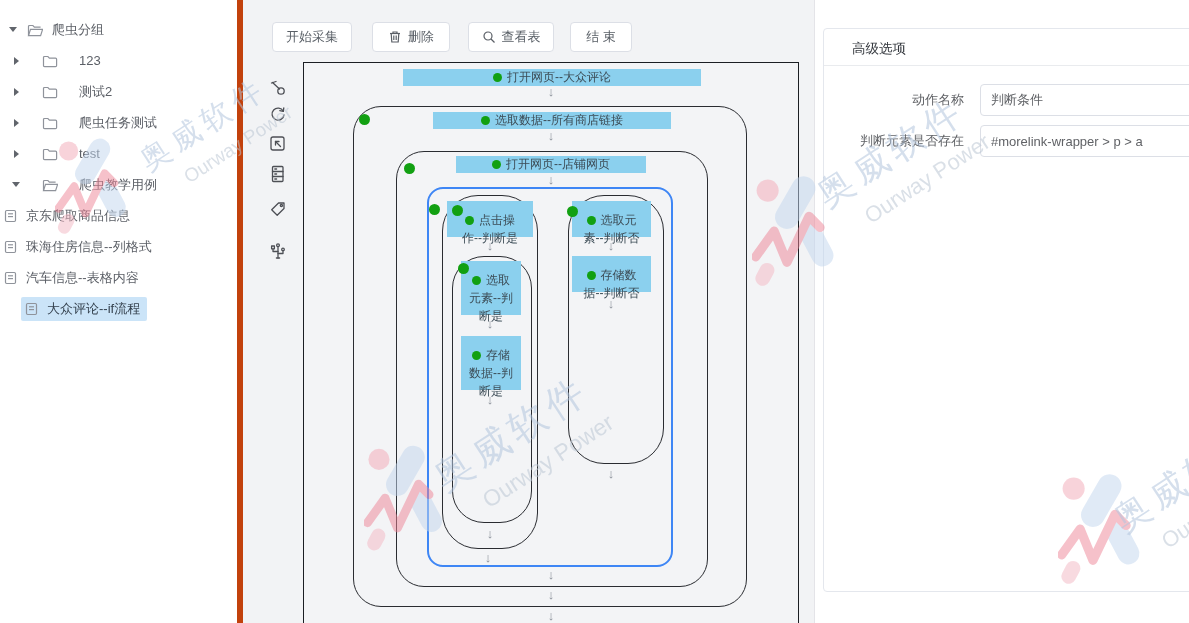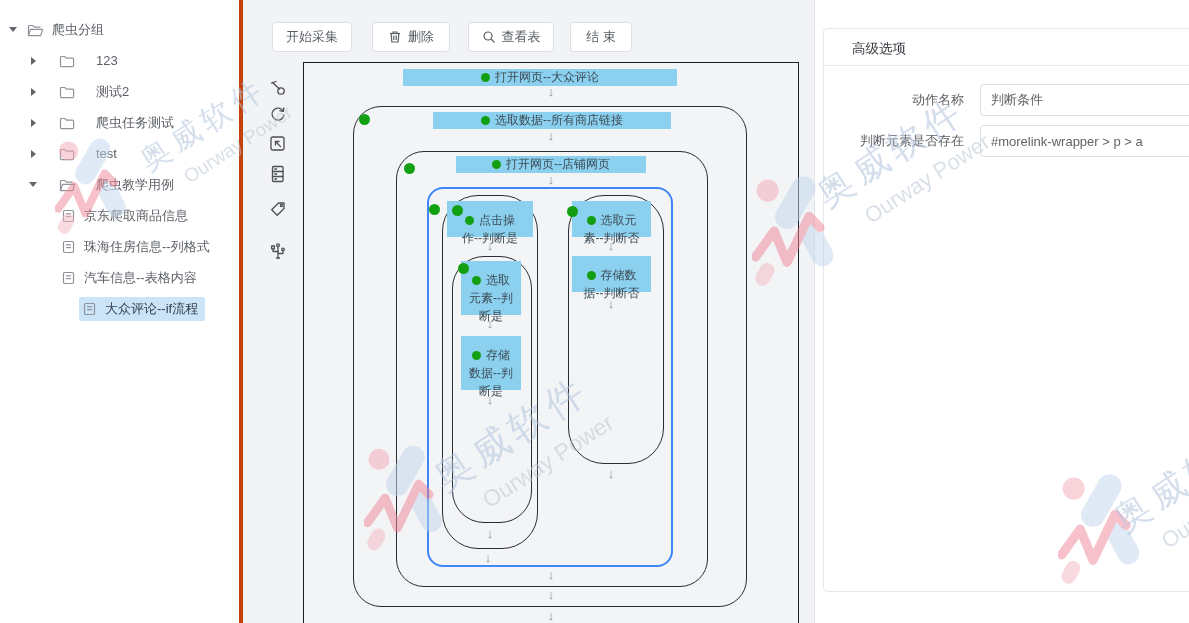--- a/index.html
+++ b/index.html
@@ -1,24 +1,24 @@
 <!DOCTYPE html>
 <html><head>
 <meta charset="utf-8">
 <style>
   html,body{margin:0;padding:0;}
   body{font-family:"Liberation Sans","DejaVu Sans",sans-serif;}
   .app{position:relative;width:1189px;height:623px;background:#f2f3f5;overflow:hidden;}
 
   
-  .sidebar{position:absolute;left:0;top:0;width:243px;height:623px;background:#fff;border-right:4px solid #c2410c;padding-top:14px;box-sizing:border-box;}
+  .sidebar{position:absolute;left:0;top:0;width:243px;height:623px;background:#fff;border-right:6px solid #c2410c;padding-top:14px;box-sizing:border-box;}
   .trow{height:31px;display:flex;align-items:center;font-size:13px;color:#5b5f66;cursor:pointer;}
   .trow.lv0{padding-left:8px;}
-  .trow.lv1{padding-left:28px;gap:12px;}
-  .trow.lv2{padding-left:58px;align-items:center;}
+  .trow.lv1{padding-left:11px;gap:12px;}
+  .trow.lv2{align-items:center;}
   .caret{width:10px;height:10px;display:inline-flex;align-items:center;justify-content:center;margin-right:9px;flex:none;}
   .caret .tri-r{width:0;height:0;border-left:5px solid #61656c;border-top:4px solid transparent;border-bottom:4px solid transparent;}
   .caret .tri-d{width:0;height:0;border-top:5px solid #61656c;border-left:4px solid transparent;border-right:4px solid transparent;}
   .ticon{margin-right:9px;flex:none;display:inline-flex;}
   .ticon svg{stroke:#8f939b;fill:none;stroke-width:1.2;}
   .leaf-inner{display:inline-flex;align-items:center;padding:3px 7px 3px 4px;border-radius:2px;}
   .leaf-inner.sel{background:#cbe4f8;color:#34414e;margin-left:21px;}
 
   
   .btn{position:absolute;top:22px;height:30px;background:#fff;border:1px solid #dcdfe6;border-radius:4px;display:flex;align-items:center;justify-content:center;gap:6px;font-size:13px;color:#595f66;box-sizing:border-box;cursor:pointer;}
@@ -251,21 +251,21 @@
         <path d="M10 9.5 H5 V6.8"></path>
         <rect x="3.6" y="4" width="2.8" height="2.8"></rect>
         <path d="M10 11.5 H15 V8.8"></path>
         <circle cx="15" cy="7.4" r="1.3"></circle>
         <path d="M8.4 16 h3.2"></path>
       </svg>
   </div>
 
   <div class="canvas">
 
-    <div class="node" style="left:99px;top:6px;width:274px;height:17px;"><span class="ndot"></span><span>打开网页--大众评论</span></div>
+    <div class="node" style="left:99px;top:6px;width:298px;height:17px;"><span class="ndot"></span><span>打开网页--大众评论</span></div>
     <span class="arr" style="left:237px;top:22px;">↓</span>
 
     <div class="loop" style="left:49px;top:43px;width:394px;height:501px;border-radius:28px;"></div>
     <span class="cdot" style="left:55px;top:51px;"></span>
     <div class="node" style="left:129px;top:49px;width:238px;height:17px;"><span class="ndot"></span><span>选取数据--所有商店链接</span></div>
     <span class="arr" style="left:237px;top:66px;">↓</span>
 
     <div class="loop" style="left:92px;top:88px;width:312px;height:436px;border-radius:28px;"></div>
     <span class="cdot" style="left:100px;top:100px;"></span>
     <div class="node" style="left:152px;top:93px;width:190px;height:17px;"><span class="ndot"></span><span>打开网页--店铺网页</span></div>

